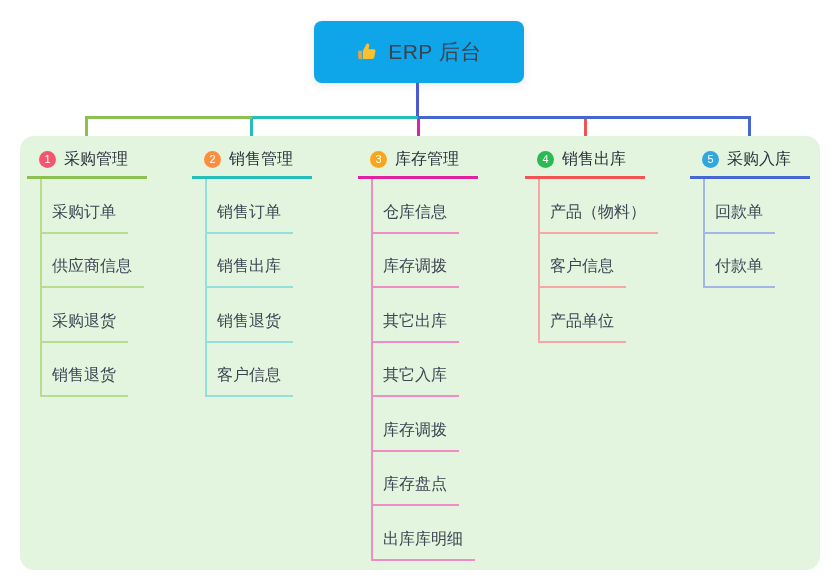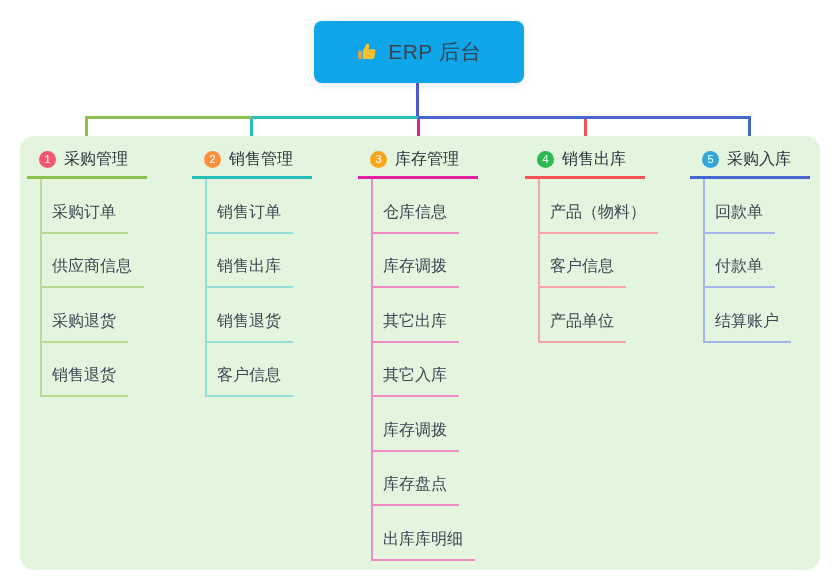--- a/index.html
+++ b/index.html
@@ -183,19 +183,16 @@
       <span class="badge">5</span>
       <span class="branch-label">采购入库</span>
     </div>
     <ul class="children">
       <li class="child">
           <span class="child-label">回款单</span>
         </li>
       <li class="child">
           <span class="child-label">付款单</span>
         </li>
-      <li class="child">
-          <span class="child-label">结算账户</span>
-        </li>
     </ul>
   </div>
 
 </div>
 
 </body></html>

